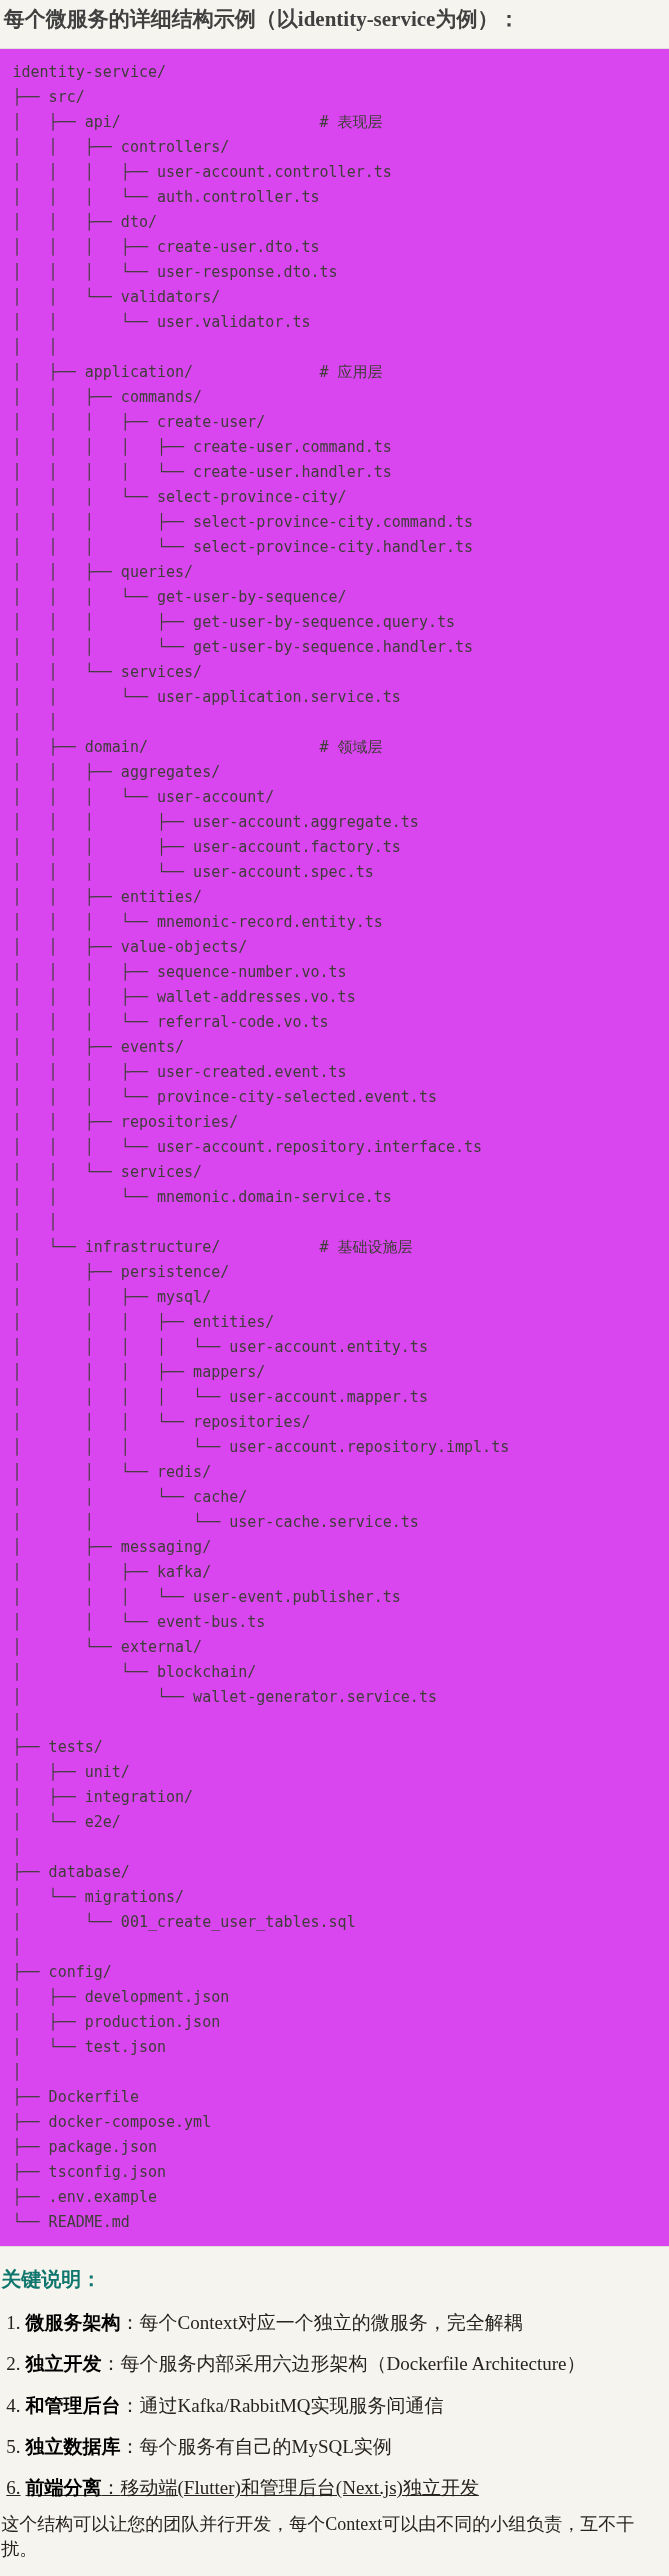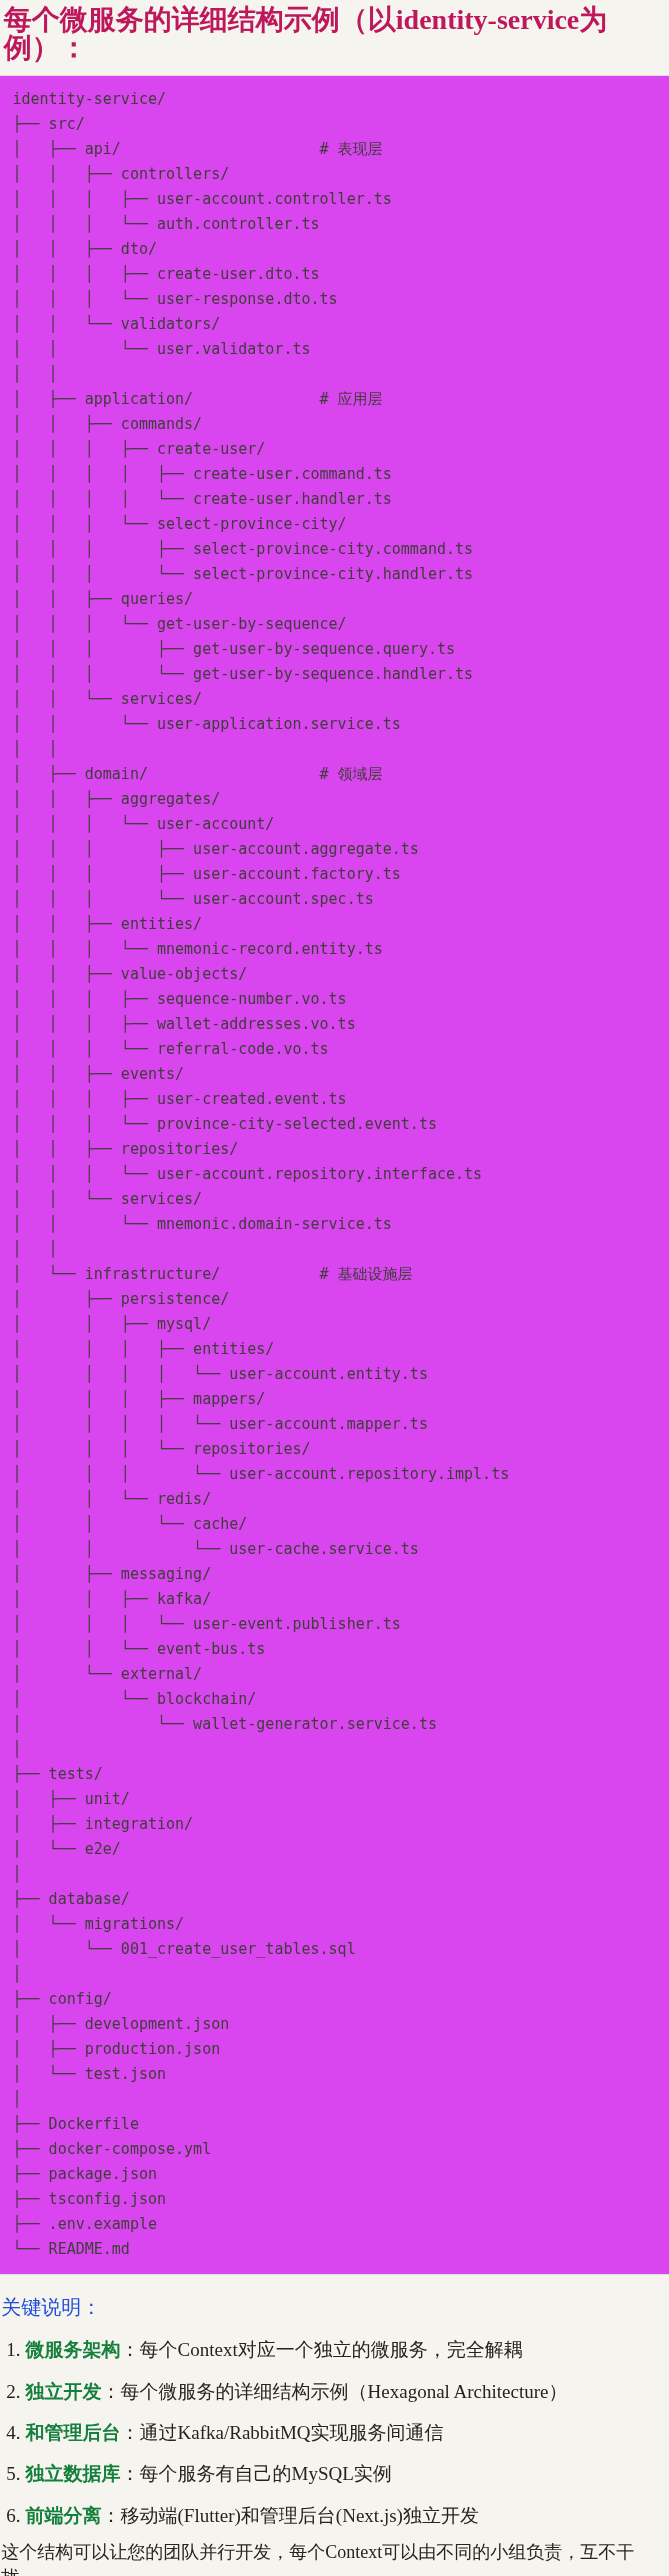--- a/index.html
+++ b/index.html
@@ -8,24 +8,24 @@
     min-height: 2576px;
     background: #f6f4ee;
     font-family: "Liberation Serif", "DejaVu Serif", serif;
     color: #26241d;
     -webkit-font-smoothing: antialiased;
   }
   .page { width: 669px; overflow: hidden; }
 
   .doc-title {
     margin: 6.3px 0 0 3.8px;
-    font-size: 28px;
+    font-size: 21px;
     line-height: 27.5px;
     font-weight: 700;
-    color: #be185d;
+    color: #404040;
     font-family: "Liberation Serif", "DejaVu Serif", serif;
   }
 
   .code-block {
     margin-top: 13.8px;
     background: #d946ef;
     border-top: 0.6px solid #e2e0d6;
     border-bottom: 0.6px solid #e2e0d6;
     padding: 11.3px 0 11.3px 12.5px;
     overflow: hidden;
@@ -36,39 +36,39 @@
     font-size: 15px;
     line-height: 25px;
     color: #3f3e39;
     white-space: pre;
   }
 
   .notes-heading {
     margin: 19px 0 0 1.3px;
     font-size: 20px;
     line-height: 27.5px;
-    font-weight: 400;
-    color: #1d4ed8;
+    font-weight: 700;
+    color: #0f766e;
   }
 
   ol.notes-list {
     list-style: none;
     margin: 16.3px 0 0 0;
     padding: 0 0 0 6.3px;
   }
   ol.notes-list li {
     font-size: 19px;
     line-height: 25px;
     margin-bottom: 16.3px;
     color: #26241d;
     white-space: nowrap;
   }
-  ol.notes-list li:last-child { margin-bottom: 12px; }
+  ol.notes-list li:last-child { margin-bottom: 12px; text-decoration: underline; }
   ol.notes-list .num { margin-right: 5px; }
-  ol.notes-list .label { font-weight: 700; color: #15803d; }
+  ol.notes-list .label { font-weight: 700; color: #000000; }
 
   .closing {
     margin: 11.3px 0 8.8px 1.3px;
     font-size: 18px;
     line-height: 25px;
     color: #26241d;
   }
 </style>
 </head>
 <body>
@@ -168,21 +168,21 @@
   </div>
 
   <h2 class="notes-heading">关键说明：</h2>
 
   <ol class="notes-list">
     <li>
       <span class="num">1.</span><span class="label">微服务架构</span><span class="sep">：</span><span class="text">每个Context对应一个独立的微服务，完全解耦</span>
     </li>
 
     <li>
-      <span class="num">2.</span><span class="label">独立开发</span><span class="sep">：</span><span class="text">每个微服务的详细结构示例（Hexagonal Architecture）</span>
+      <span class="num">2.</span><span class="label">独立开发</span><span class="sep">：</span><span class="text">每个服务内部采用六边形架构（Dockerfile Architecture）</span>
     </li>
 
 
     <li>
       <span class="num">4.</span><span class="label">和管理后台</span><span class="sep">：</span><span class="text">通过Kafka/RabbitMQ实现服务间通信</span>
     </li>
 
     <li>
       <span class="num">5.</span><span class="label">独立数据库</span><span class="sep">：</span><span class="text">每个服务有自己的MySQL实例</span>
     </li>

